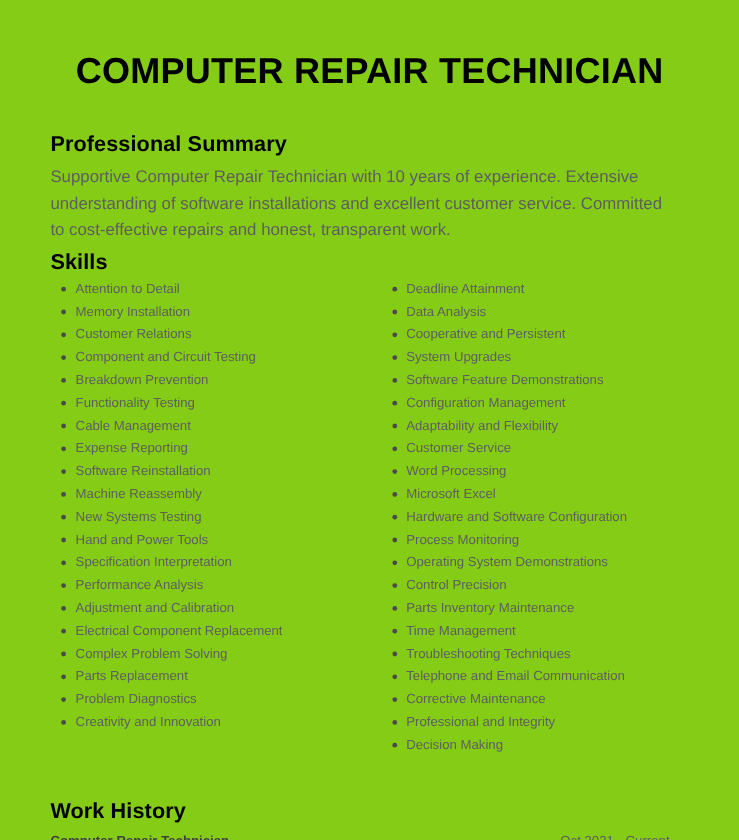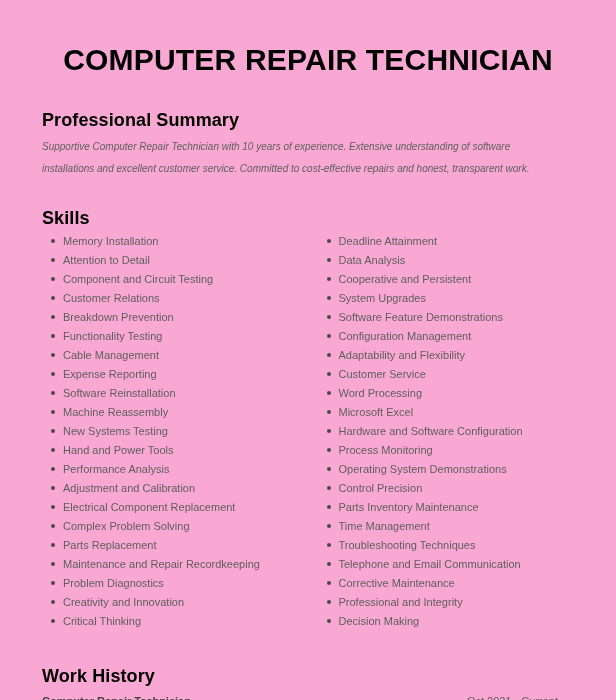--- a/index.html
+++ b/index.html
@@ -4,21 +4,21 @@
 <style>
   html, body {
     margin: 0;
     padding: 0;
     background: #ffffff;
   }
   .page {
     position: relative;
     width: 616px;
     height: 700px;
-    background: #f9a8d4;
+    background: #84cc16;
     overflow: hidden;
     font-family: "Liberation Sans", sans-serif;
     -webkit-font-smoothing: antialiased;
   }
   .resume-title {
     position: absolute;
     left: 0;
     top: 42px;
     width: 616px;
     text-align: center;
@@ -38,25 +38,24 @@
   #summary-heading {
     position: absolute;
     left: 42px;
     top: 110px;
   }
   .summary-text {
     position: absolute;
     left: 42px;
     top: 136px;
     width: 516px;
-    font-size: 10px;
+    font-size: 14px;
     line-height: 22px;
     color: #5e5e5e;
     text-align: left;
-    font-style: italic;
   }
   #skills-heading {
     position: absolute;
     left: 42px;
     top: 208px;
   }
   .skills-wrap {
     position: absolute;
     left: 42px;
     top: 232px;
@@ -126,41 +125,40 @@
   <div class="resume-title">COMPUTER REPAIR TECHNICIAN</div>
 
   <div class="section-heading" id="summary-heading">Professional Summary</div>
 
   <div class="summary-text">Supportive Computer Repair Technician with 10 years of experience. Extensive understanding of software installations and excellent customer service. Committed to cost-effective repairs and honest, transparent work.</div>
 
   <div class="section-heading" id="skills-heading">Skills</div>
 
   <div class="skills-wrap">
     <ul class="skills-col left" id="skills-left">
+        <li class="skill-item"><span class="bullet"></span><span>Attention to Detail</span></li>
         <li class="skill-item"><span class="bullet"></span><span>Memory Installation</span></li>
-        <li class="skill-item"><span class="bullet"></span><span>Attention to Detail</span></li>
+        <li class="skill-item"><span class="bullet"></span><span>Customer Relations</span></li>
         <li class="skill-item"><span class="bullet"></span><span>Component and Circuit Testing</span></li>
-        <li class="skill-item"><span class="bullet"></span><span>Customer Relations</span></li>
         <li class="skill-item"><span class="bullet"></span><span>Breakdown Prevention</span></li>
         <li class="skill-item"><span class="bullet"></span><span>Functionality Testing</span></li>
         <li class="skill-item"><span class="bullet"></span><span>Cable Management</span></li>
         <li class="skill-item"><span class="bullet"></span><span>Expense Reporting</span></li>
         <li class="skill-item"><span class="bullet"></span><span>Software Reinstallation</span></li>
         <li class="skill-item"><span class="bullet"></span><span>Machine Reassembly</span></li>
         <li class="skill-item"><span class="bullet"></span><span>New Systems Testing</span></li>
         <li class="skill-item"><span class="bullet"></span><span>Hand and Power Tools</span></li>
+        <li class="skill-item"><span class="bullet"></span><span>Specification Interpretation</span></li>
         <li class="skill-item"><span class="bullet"></span><span>Performance Analysis</span></li>
         <li class="skill-item"><span class="bullet"></span><span>Adjustment and Calibration</span></li>
         <li class="skill-item"><span class="bullet"></span><span>Electrical Component Replacement</span></li>
         <li class="skill-item"><span class="bullet"></span><span>Complex Problem Solving</span></li>
         <li class="skill-item"><span class="bullet"></span><span>Parts Replacement</span></li>
-        <li class="skill-item"><span class="bullet"></span><span>Maintenance and Repair Recordkeeping</span></li>
         <li class="skill-item"><span class="bullet"></span><span>Problem Diagnostics</span></li>
         <li class="skill-item"><span class="bullet"></span><span>Creativity and Innovation</span></li>
-        <li class="skill-item"><span class="bullet"></span><span>Critical Thinking</span></li>
       </ul>
     <ul class="skills-col right" id="skills-right">
         <li class="skill-item"><span class="bullet"></span><span>Deadline Attainment</span></li>
         <li class="skill-item"><span class="bullet"></span><span>Data Analysis</span></li>
         <li class="skill-item"><span class="bullet"></span><span>Cooperative and Persistent</span></li>
         <li class="skill-item"><span class="bullet"></span><span>System Upgrades</span></li>
         <li class="skill-item"><span class="bullet"></span><span>Software Feature Demonstrations</span></li>
         <li class="skill-item"><span class="bullet"></span><span>Configuration Management</span></li>
         <li class="skill-item"><span class="bullet"></span><span>Adaptability and Flexibility</span></li>
         <li class="skill-item"><span class="bullet"></span><span>Customer Service</span></li>

